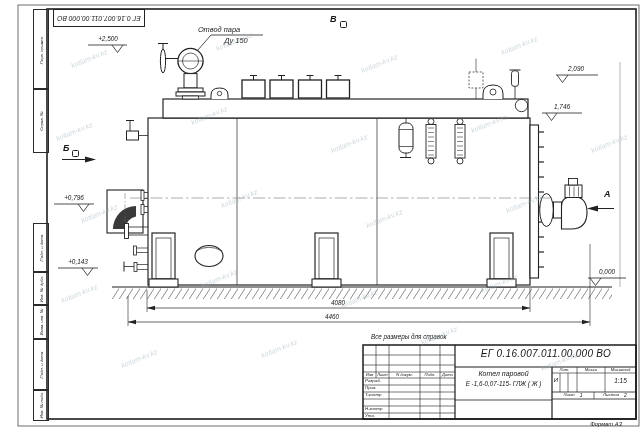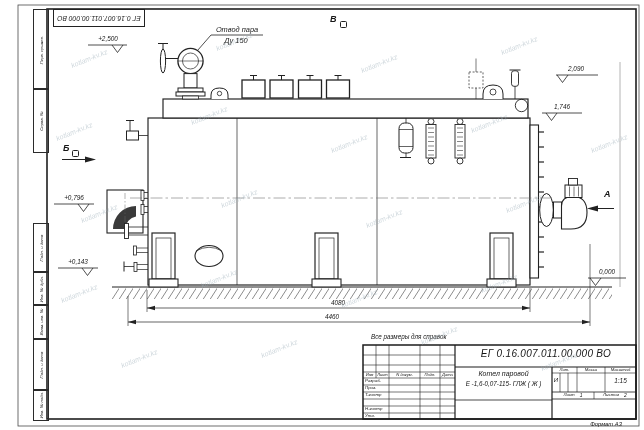--- a/index.html
+++ b/index.html
@@ -296,21 +296,21 @@
   <div class="vcell" style="left:33px; top:304px; width:14px; height:34px;">
       <span>Взам. инв. №</span>
     </div>
   <div class="vcell" style="left:33px; top:338px; width:14px; height:51px;">
       <span>Подп. и дата</span>
     </div>
   <div class="vcell" style="left:33px; top:389px; width:14px; height:30px;">
       <span>Инв. № подл.</span>
     </div>
 
-  <div class="lbl c" style="left:209px; top:26px; width:56px; font-size:7.4px;">Отвод пара</div>
+  <div class="lbl c" style="left:191px; top:26px; width:56px; font-size:7.4px;">Отвод пара</div>
   <div class="lbl c" style="left:213px; top:37px; width:46px; font-size:7.4px;font-style:italic;">Ду 150</div>
 
   <div class="lbl" style="left:330px; top:15px; font-size:9px; font-weight:bold;">В</div>
   <div class="sym" style="left:340px; top:21px;"></div>
   <div class="lbl" style="left:63px; top:144px; font-size:9px; font-weight:bold;">Б</div>
   <div class="sym" style="left:72px; top:150px;"></div>
   <div class="lbl" style="left:604px; top:190px; font-size:9px; font-weight:bold;">А</div>
 
   <div class="lbl c" style="left:86px;  top:36px;  width:44px; font-size:6.4px;">+2,500</div>
   <div class="lbl c" style="left:554px; top:66px;  width:44px; font-size:6.4px;">2,090</div>

